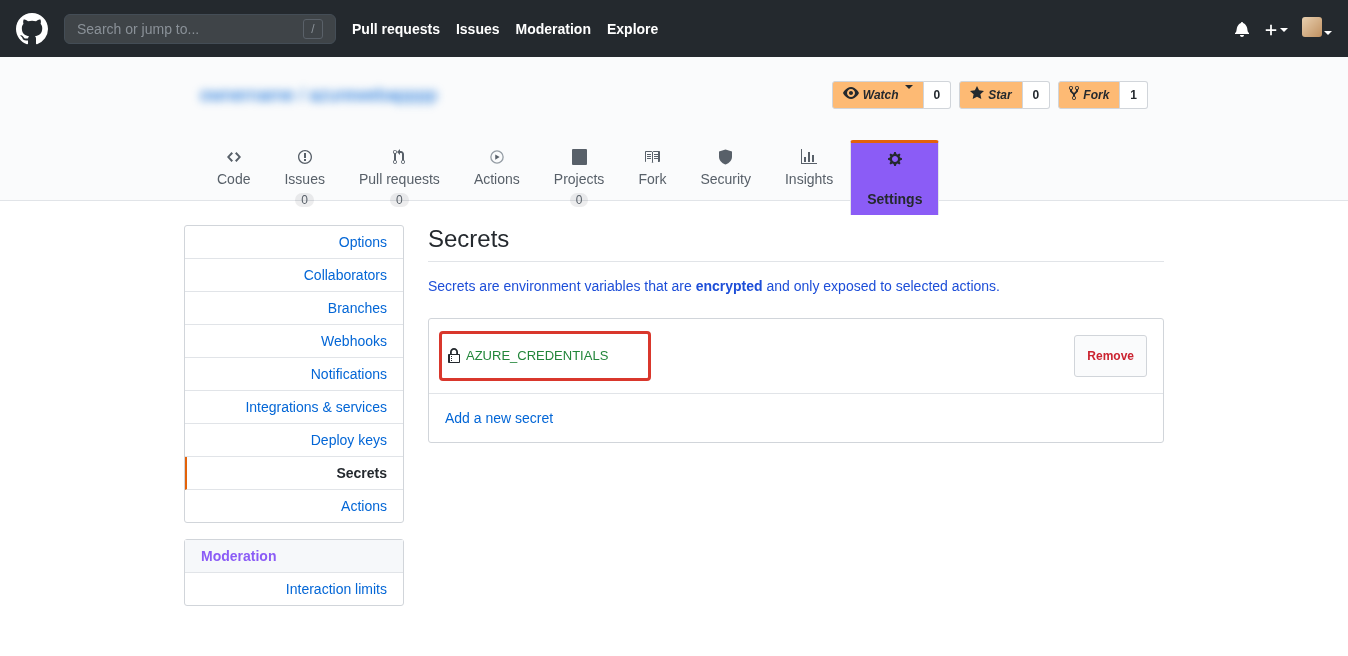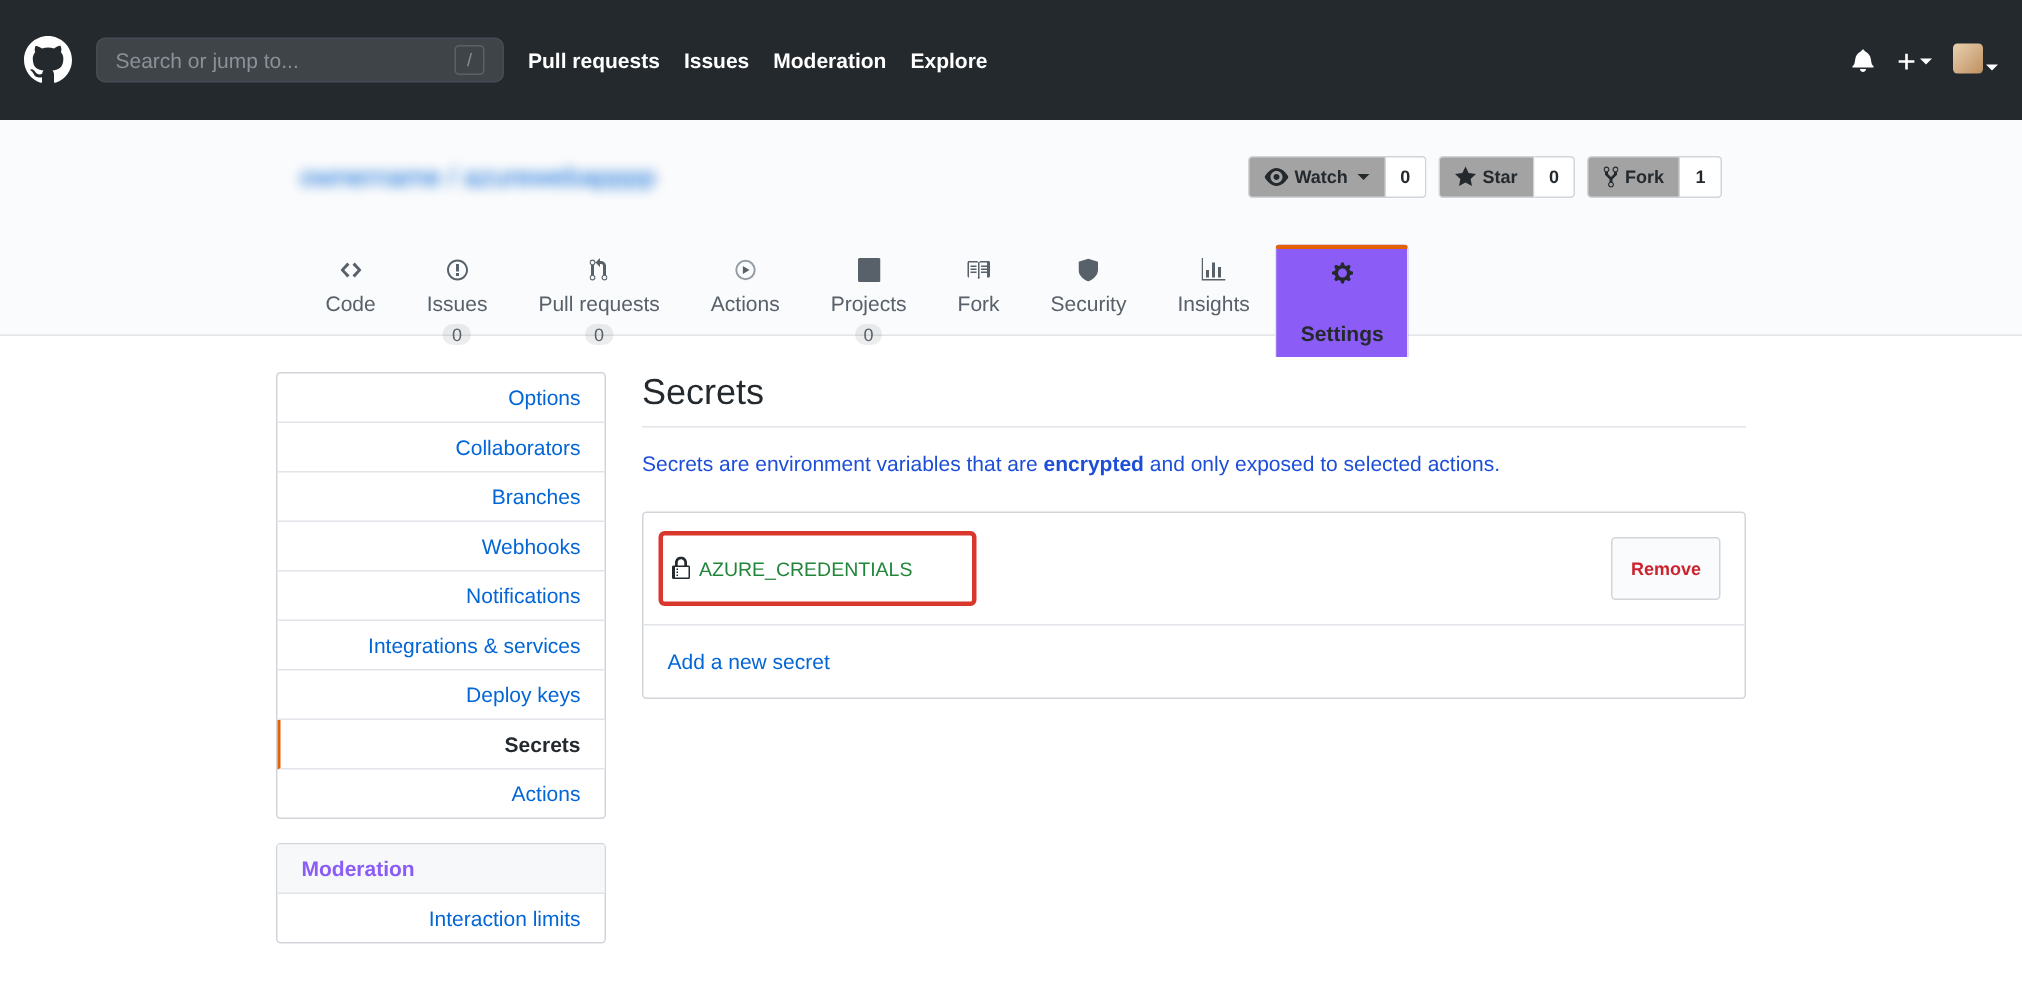--- a/index.html
+++ b/index.html
@@ -1,55 +1,55 @@
 <!DOCTYPE html>
 <html><head>
 <meta charset="utf-8">
 <style>
 * { box-sizing: border-box; margin: 0; padding: 0; }
 body { font-family: -apple-system, BlinkMacSystemFont, "Segoe UI", Helvetica, Arial, sans-serif; font-size: 14px; color: #24292e; background: #fff; }
-.header { background: #24292e; height: 80px; display: flex; align-items: center; padding: 0 16px; }
+.header { background: #24292e; height: 57px; display: flex; align-items: center; padding: 0 16px; }
 .logo { width: 32px; height: 32px; margin-right: 16px; }
 .search-box { background: #3f4448; border: 1px solid #444d56; border-radius: 6px; width: 272px; height: 30px; display: flex; align-items: center; padding: 0 12px; margin-right: 16px; }
 .search-box input { background: transparent; border: none; color: #8a9198; font-size: 14px; flex: 1; outline: none; }
 .search-box input::placeholder { color: #8a9198; }
 .slash { border: 1px solid #5a6169; border-radius: 3px; width: 20px; height: 20px; display: flex; align-items: center; justify-content: center; color: #8a9198; font-size: 12px; }
 .nav-links { display: flex; gap: 16px; }
 .nav-links a { color: #fff; font-weight: 600; text-decoration: none; font-size: 14px; }
 .header-right { margin-left: auto; display: flex; align-items: center; gap: 14px; }
 .header-icon { color: #fff; cursor: pointer; }
 .avatar { width: 20px; height: 20px; border-radius: 3px; background: linear-gradient(135deg,#e8d0b0,#c09060); display:inline-block; }
 .caret { display:inline-block; width:0; height:0; border-left:4px solid transparent; border-right:4px solid transparent; border-top:4px solid #fff; vertical-align: middle; margin-left:2px; }
 .pagehead { background: #fafbfc; border-bottom: 1px solid #e1e4e8; padding-top: 24px; }
 .container { max-width: 980px; margin: 0 auto; padding: 0 16px; }
 .repo-head { display: flex; align-items: center; margin-bottom: 16px; }
 .repo-title { font-size: 18px; color: #0366d6; filter: blur(4px); flex:1; }
 .repo-actions { display: flex; gap: 8px; }
 .btn-group { display: flex; }
-.btn { background: #a3a3a3; border: 1px solid #d1d5da; border-radius: 3px; padding: 3px 10px; font-size: 12px; font-weight: 600; color: #24292e; cursor: pointer; display: flex; align-items: center; gap: 4px; line-height: 20px; }
+.btn { background: #fdba74; border: 1px solid #d1d5da; border-radius: 3px; padding: 3px 10px; font-size: 12px; font-weight: 600; color: #24292e; cursor: pointer; display: flex; align-items: flex-start; gap: 4px; line-height: 20px; font-style: italic; }
 .btn-group .btn:first-child { border-radius: 3px 0 0 3px; }
 .btn-group .count { border: 1px solid #d1d5da; border-left: none; border-radius: 0 3px 3px 0; padding: 3px 10px; font-size: 12px; font-weight: 600; background: #fff; line-height: 20px; }
 .tabs { display: flex; gap: 0; }
 .tab { padding: 8px 16px; color: #586069; text-decoration: none; display: flex; align-items: center; gap: 6px; border: 1px solid transparent; border-bottom: none; cursor: pointer; position: relative; top: 15px; flex-direction: column; }
 .tab.active { background: #8b5cf6; border-color: #e36209 #e1e4e8 transparent; border-top-width: 3px; border-radius: 3px 3px 0 0; color: #24292e; font-weight: 600; justify-content: space-between; }
 .tab .counter { background: rgba(27,31,35,0.08); border-radius: 20px; padding: 0 6px; font-size: 12px; color: #586069; }
 .main { display: flex; gap: 24px; padding: 24px 0; max-width: 980px; margin: 0 auto; }
 .sidebar { width: 220px; }
 .menu { border: 1px solid #d1d5da; border-radius: 3px; margin-bottom: 16px; }
 .menu-item { display: block; padding: 8px 16px; border-bottom: 1px solid #e1e4e8; color: #0366d6; text-decoration: none; cursor: pointer; text-align: right; }
 .menu-item:last-child { border-bottom: none; }
 .menu-item.active { color: #24292e; font-weight: 600; border-left: 2px solid #e36209; background: #fff; cursor: default; }
 .menu-heading { display: block; padding: 8px 16px; background: #f6f8fa; border-bottom: 1px solid #e1e4e8; color: #8b5cf6; font-weight: 600; font-size: 14px; }
 .content { flex: 1; }
 .content h2 { font-size: 24px; font-weight: 400; margin-bottom: 8px; padding-bottom: 8px; border-bottom: 1px solid #e1e4e8; }
 .desc { color: #1d4ed8; margin: 16px 0 24px; }
 .secrets-box { border: 1px solid #d1d5da; border-radius: 3px; }
 .secret-row { display: flex; align-items: center; padding: 16px; border-bottom: 1px solid #e1e4e8; }
 .secret-row:last-child { border-bottom: none; }
-.secret-highlight { border: 3px solid #d9372c; border-radius: 4px; padding: 14px 40px 14px 6px; margin: -14px 0 -14px -6px; display: inline-flex; align-items: center; gap: 6px; }
+.secret-highlight { border: 3px solid #d9372c; border-radius: 4px; padding: 14px 40px 14px 6px; margin: -14px 0 -14px -6px; display: inline-flex; align-items: flex-start; gap: 6px; }
 .secret-name-txt { color: #22863a; font-weight: 400; font-size: 13px; }
 .btn-danger { background: #fafbfc; border: 1px solid #d1d5da; border-radius: 3px; padding: 10px 12px; font-size: 12px; font-weight: 600; color: #cb2431; cursor: pointer; margin-left: auto; line-height: 20px; }
 .add-link { color: #0366d6; text-decoration: none; cursor: pointer; }
 .octicon { fill: currentColor; display: inline-block; vertical-align: text-bottom; }
 </style>
 </head>
 <body>
 
 <div class="header">
   <svg class="logo" viewBox="0 0 16 16" fill="#fff">

